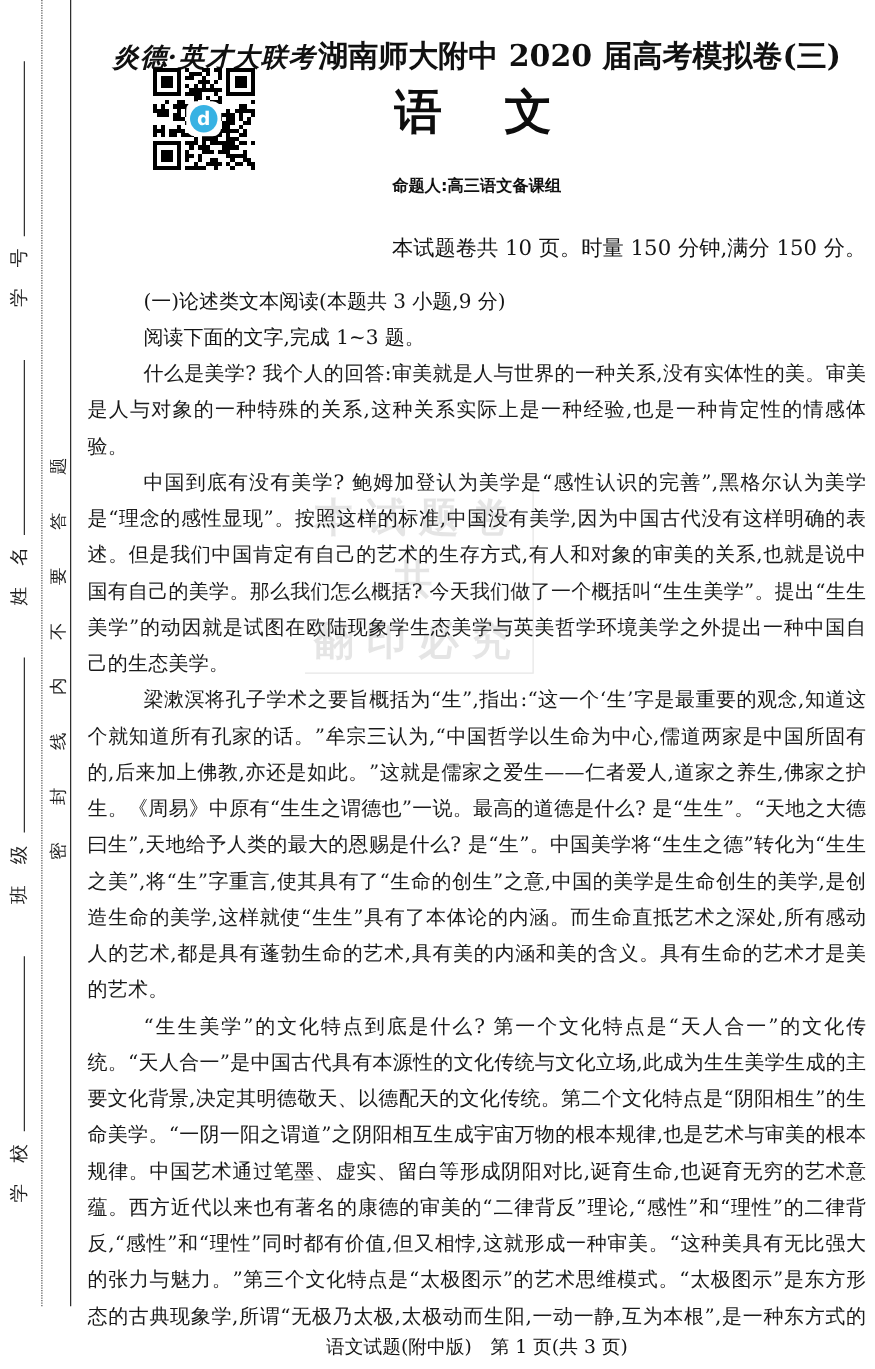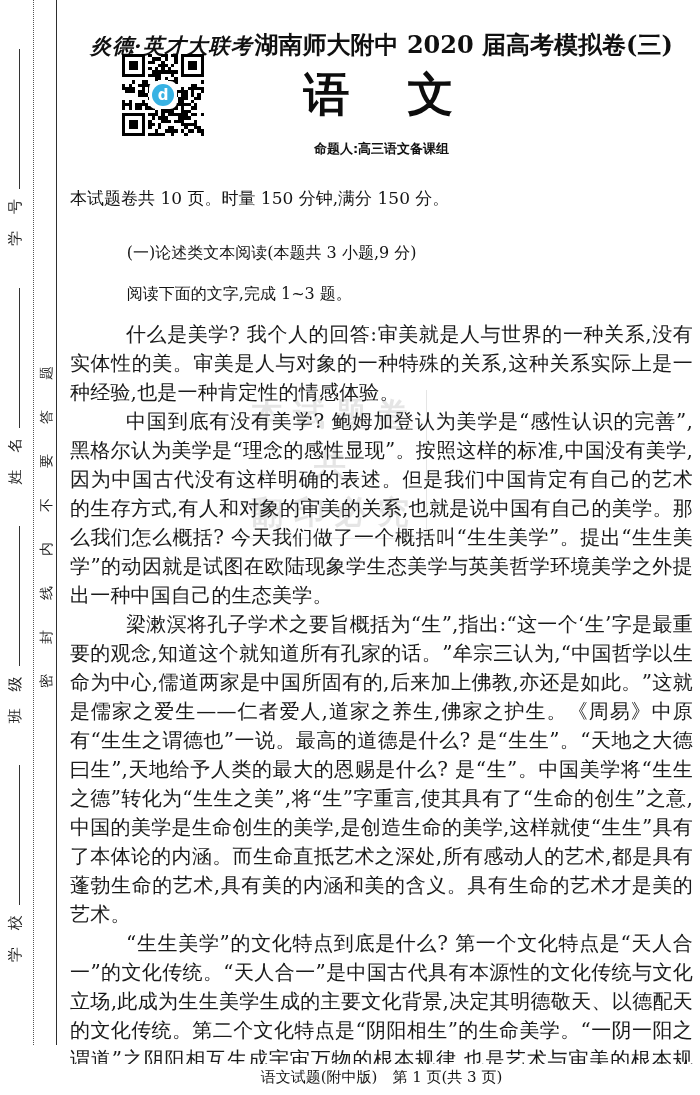--- a/index.html
+++ b/index.html
@@ -38,39 +38,39 @@
   .qr-logo{
     position:absolute;left:50%;top:50%;width:28px;height:28px;margin:-14px 0 0 -14px;
     background:#fff;border-radius:7px;display:flex;align-items:center;justify-content:center;
   }
   .qr-logo-disc{
     width:22px;height:22px;border-radius:50%;display:flex;align-items:center;justify-content:center;
     font-family:"DejaVu Sans","Liberation Sans",sans-serif;font-weight:bold;font-size:15px;color:#fff;
   }
   .subject{
     position:absolute;top:64px;left:70px;width:623px;text-align:center;
-    font-size:46px;font-weight:bold;letter-spacing:6px;
+    font-size:38px;font-weight:bold;letter-spacing:6px;
     font-family:"DejaVu Sans","Liberation Sans",sans-serif;color:#0d0d0d;
   }
   .setter{
     position:absolute;top:140px;left:70px;width:623px;text-align:center;
     font-size:13px;font-weight:bold;
     font-family:"DejaVu Sans","Liberation Sans",sans-serif;color:#111;
   }
-  .exam-info{position:absolute;top:187px;left:70px;width:623px;text-align:left;font-size:17px;color:#141414}
+  .exam-info{position:absolute;top:187px;left:70px;width:623px;text-align:right;font-size:17px;color:#141414}
 
   
   main{position:absolute;left:70px;top:226px;width:623px;height:838px;overflow:hidden;z-index:1}
   .sec-h{
     margin:0;font-size:16px;line-height:29px;font-weight:bold;
     font-family:"DejaVu Sans","Liberation Sans",sans-serif;color:#0f0f0f;
   }
-  .sub-h,.instr{margin:12px;font-size:16px;line-height:29px;text-indent:2.8em;color:#141414}
+  .sub-h,.instr{margin:0;font-size:16px;line-height:29px;text-indent:2.8em;color:#141414}
   .para{
-    margin:0;font-size:20px;line-height:29px;text-indent:2.8em;
+    margin:0;font-size:16px;line-height:29px;text-indent:2.8em;
     text-align:justify;letter-spacing:0.2px;color:#1a1a1a;
   }
 
   
   .watermark{
     position:absolute;left:244px;top:390px;width:182px;height:148px;z-index:0;
     border-right:1px solid rgba(0,0,0,0.10);border-bottom:1px solid rgba(0,0,0,0.10);
     text-align:center;font-size:32px;line-height:49px;letter-spacing:10px;
     color:rgba(0,0,0,0.10);font-weight:bold;overflow:hidden;
     font-family:"DejaVu Sans","Liberation Sans",sans-serif;

